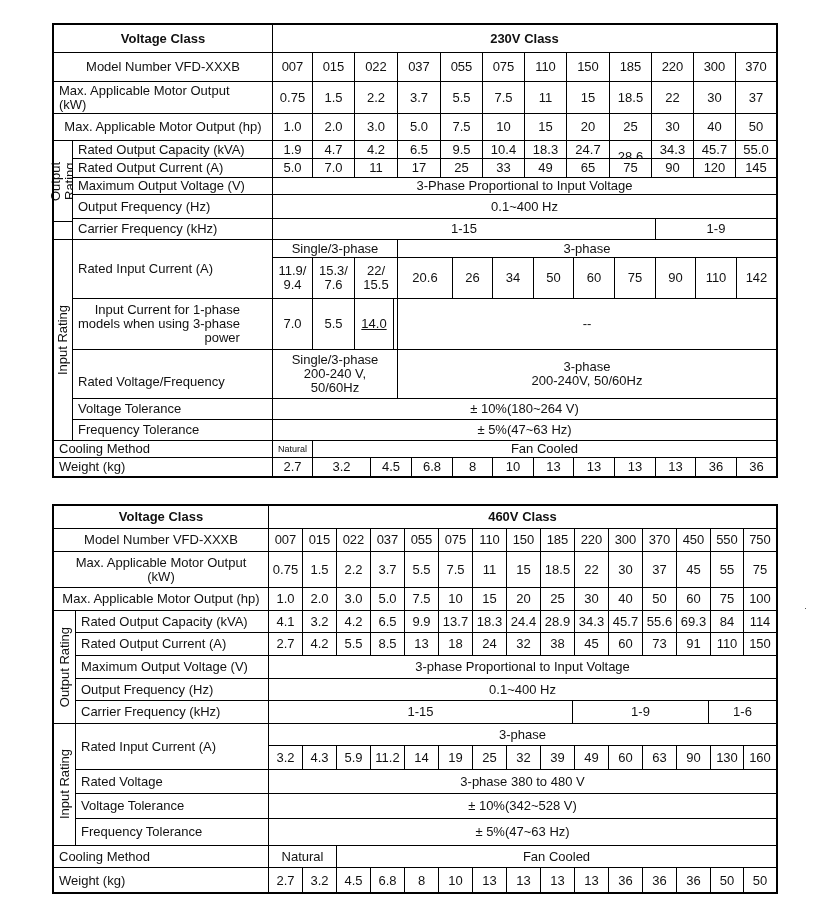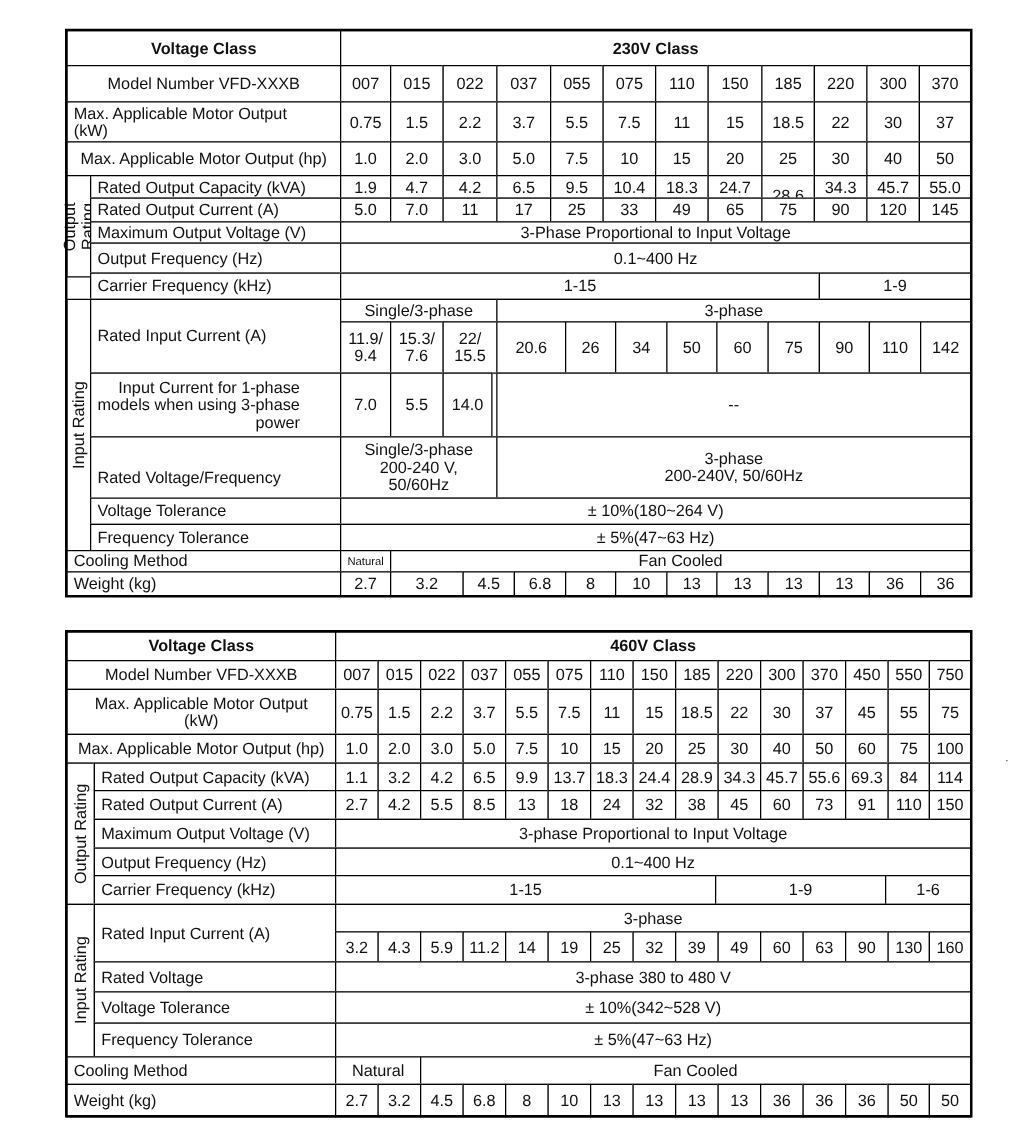--- a/index.html
+++ b/index.html
@@ -112,21 +112,21 @@
     <div class="c" style="left: 573px; top: 257px; width: 42px; height: 42px;">60</div>
     <div class="c" style="left: 614px; top: 257px; width: 42px; height: 42px;">75</div>
     <div class="c" style="left: 655px; top: 257px; width: 41px; height: 42px;">90</div>
     <div class="c" style="left: 695px; top: 257px; width: 42px; height: 42px;">110</div>
     <div class="c" style="left: 736px; top: 257px; width: 41px; height: 42px;">142</div>
     <div class="c l" style="left: 72px; top: 298px; width: 201px; height: 52px; text-align: right;">Input Current for 1-phase
 models when using 3-phase
 power</div>
     <div class="c" style="left: 272px; top: 298px; width: 41px; height: 52px;">7.0</div>
     <div class="c" style="left: 312px; top: 298px; width: 43px; height: 52px;">5.5</div>
-    <div class="c" style="left: 354px; top: 298px; width: 40px; height: 52px;">14.0</div>
+    <div class="c" style="left: 354px; top: 298px; width: 40px; height: 52px; text-decoration: underline;">14.0</div>
     <div class="c" style="left: 397px; top: 298px; width: 380px; height: 52px;">--</div>
     <div class="c l" style="left: 72px; top: 349px; width: 201px; height: 66px;">Rated Voltage/Frequency</div>
     <div class="c" style="left: 272px; top: 349px; width: 126px; height: 50px;">Single/3-phase
 200-240 V,
 50/60Hz</div>
     <div class="c" style="left: 397px; top: 349px; width: 380px; height: 50px;">3-phase
 200-240V, 50/60Hz</div>
     <div class="c l" style="left: 72px; top: 398px; width: 201px; height: 22px;">Voltage Tolerance</div>
     <div class="c" style="left: 272px; top: 398px; width: 505px; height: 22px;">± 10%(180~264 V)</div>
     <div class="c l" style="left: 72px; top: 419px; width: 201px; height: 22px;">Frequency Tolerance</div>
@@ -196,21 +196,21 @@
     <div class="c" style="left: 506px; top: 587px; width: 35px; height: 24px;">20</div>
     <div class="c" style="left: 540px; top: 587px; width: 35px; height: 24px;">25</div>
     <div class="c" style="left: 574px; top: 587px; width: 35px; height: 24px;">30</div>
     <div class="c" style="left: 608px; top: 587px; width: 35px; height: 24px;">40</div>
     <div class="c" style="left: 642px; top: 587px; width: 35px; height: 24px;">50</div>
     <div class="c" style="left: 676px; top: 587px; width: 35px; height: 24px;">60</div>
     <div class="c" style="left: 710px; top: 587px; width: 34px; height: 24px;">75</div>
     <div class="c" style="left: 743px; top: 587px; width: 34px; height: 24px;">100</div>
     <div class="c" style="left: 53px; top: 610px; width: 23px; height: 114px;"><span class="vert">Output Rating</span></div>
     <div class="c l" style="left: 75px; top: 610px; width: 194px; height: 23px;">Rated Output Capacity (kVA)</div>
-    <div class="c" style="left: 268px; top: 610px; width: 35px; height: 23px;">1.1</div>
+    <div class="c" style="left: 268px; top: 610px; width: 35px; height: 23px;">4.1</div>
     <div class="c" style="left: 302px; top: 610px; width: 35px; height: 23px;">3.2</div>
     <div class="c" style="left: 336px; top: 610px; width: 35px; height: 23px;">4.2</div>
     <div class="c" style="left: 370px; top: 610px; width: 35px; height: 23px;">6.5</div>
     <div class="c" style="left: 404px; top: 610px; width: 35px; height: 23px;">9.9</div>
     <div class="c" style="left: 438px; top: 610px; width: 35px; height: 23px;">13.7</div>
     <div class="c" style="left: 472px; top: 610px; width: 35px; height: 23px;">18.3</div>
     <div class="c" style="left: 506px; top: 610px; width: 35px; height: 23px;">24.4</div>
     <div class="c" style="left: 540px; top: 610px; width: 35px; height: 23px;">28.9</div>
     <div class="c" style="left: 574px; top: 610px; width: 35px; height: 23px;">34.3</div>
     <div class="c" style="left: 608px; top: 610px; width: 35px; height: 23px;">45.7</div>

